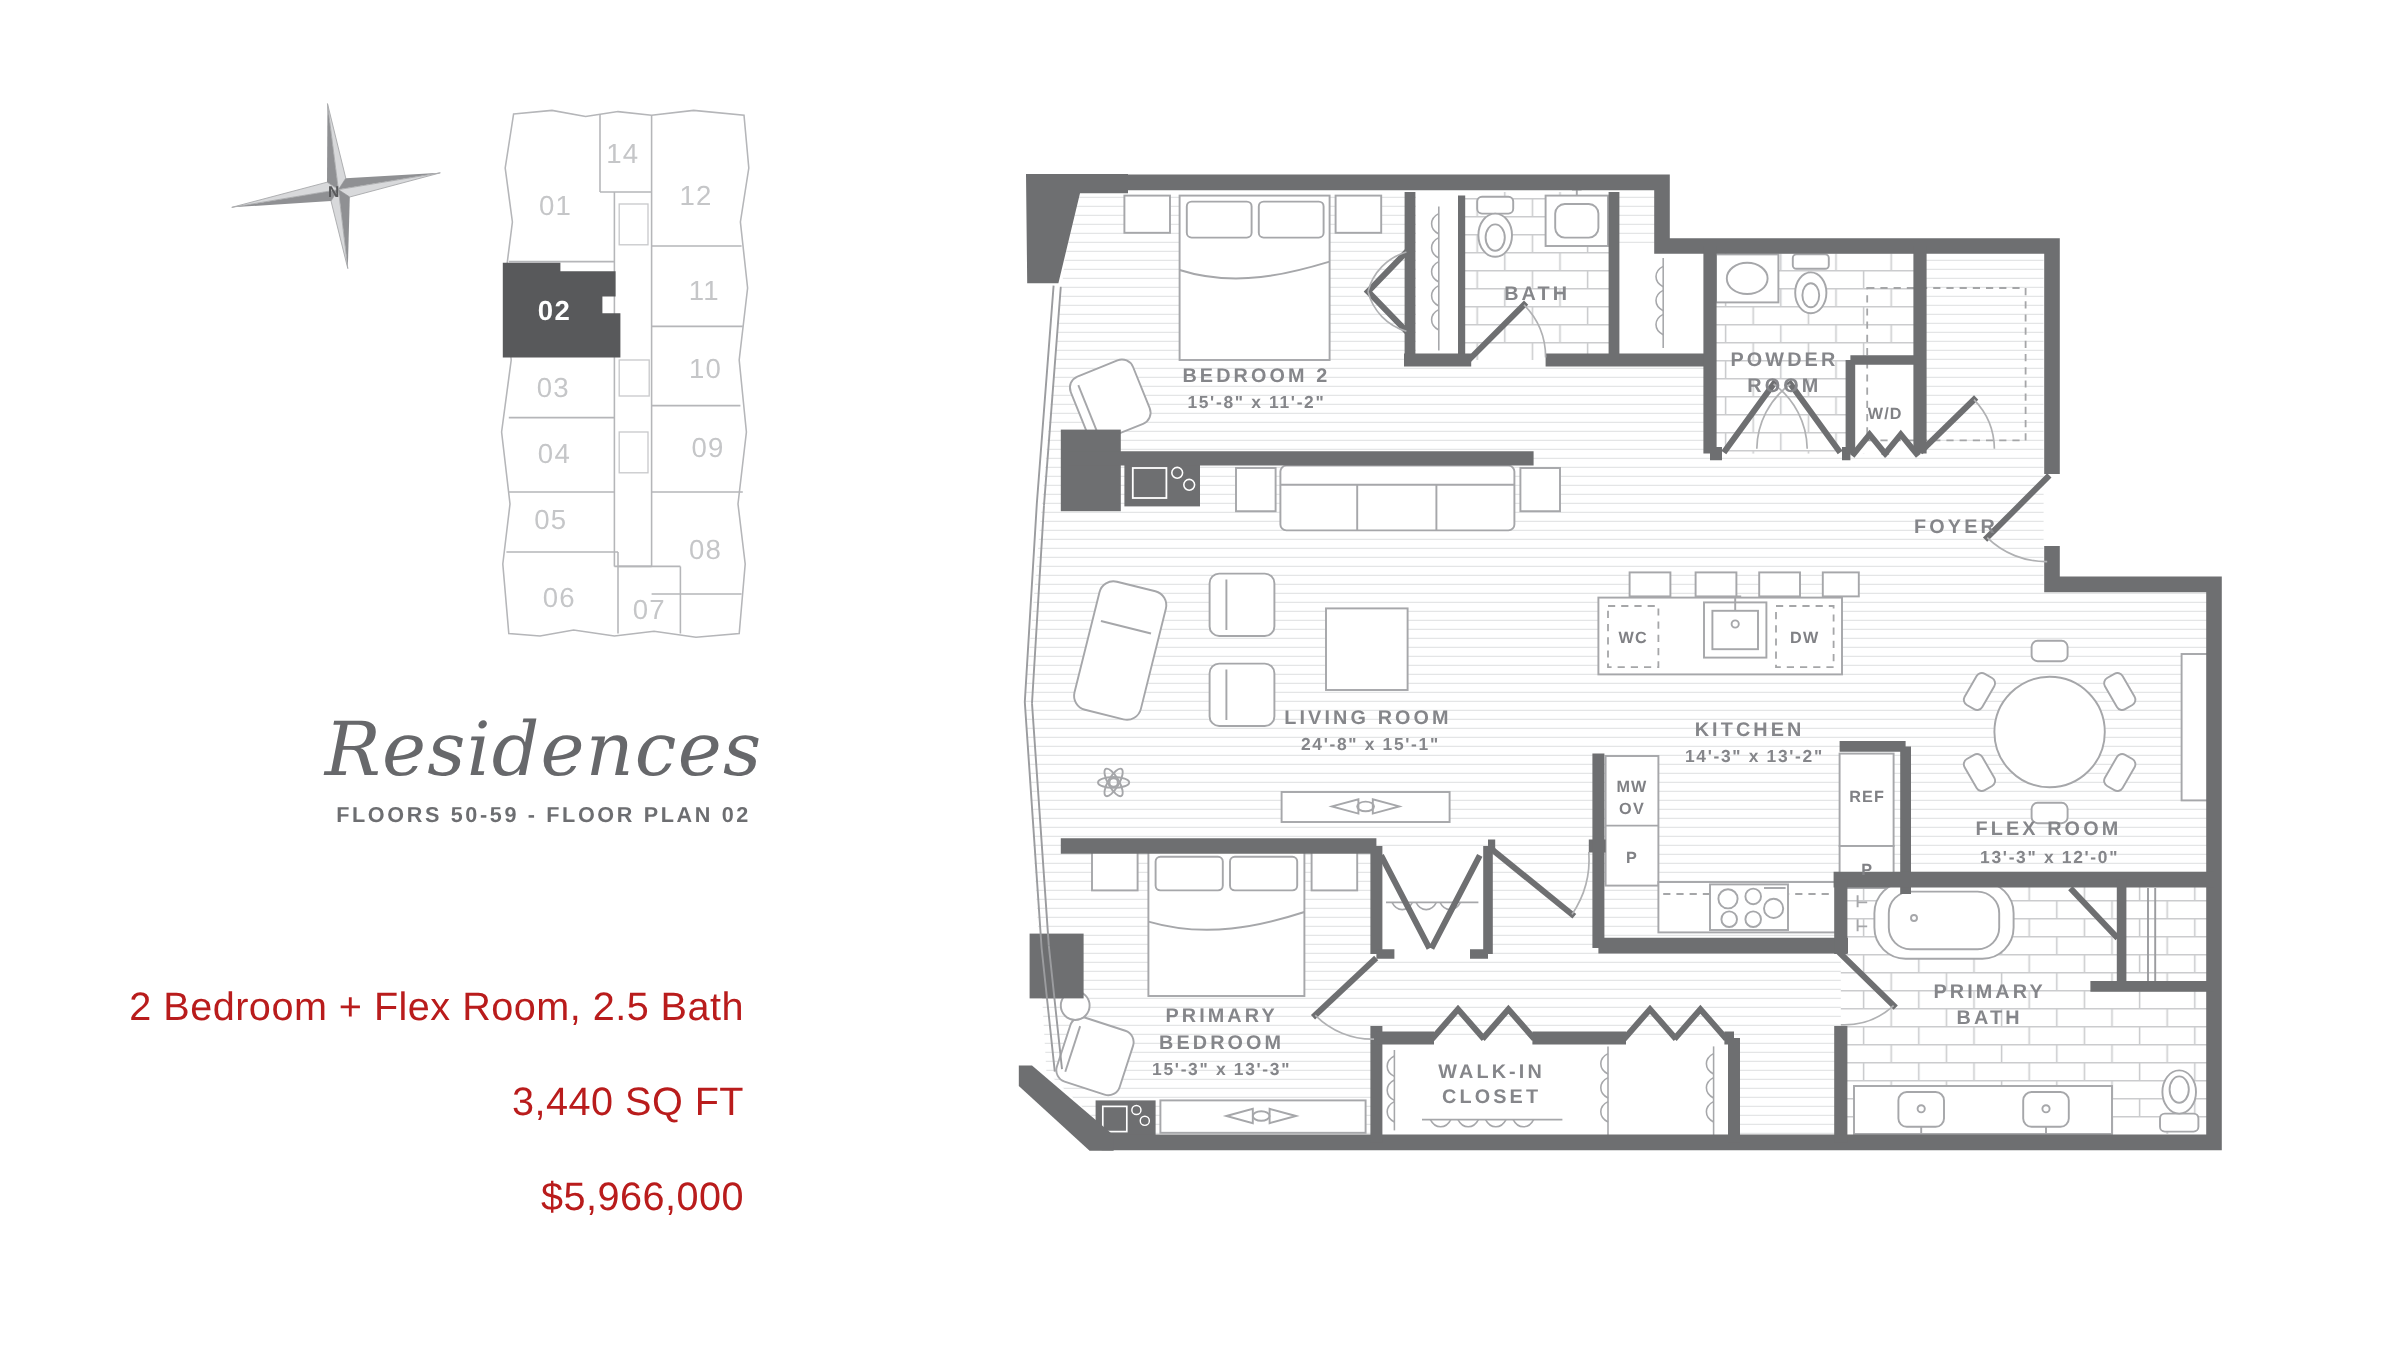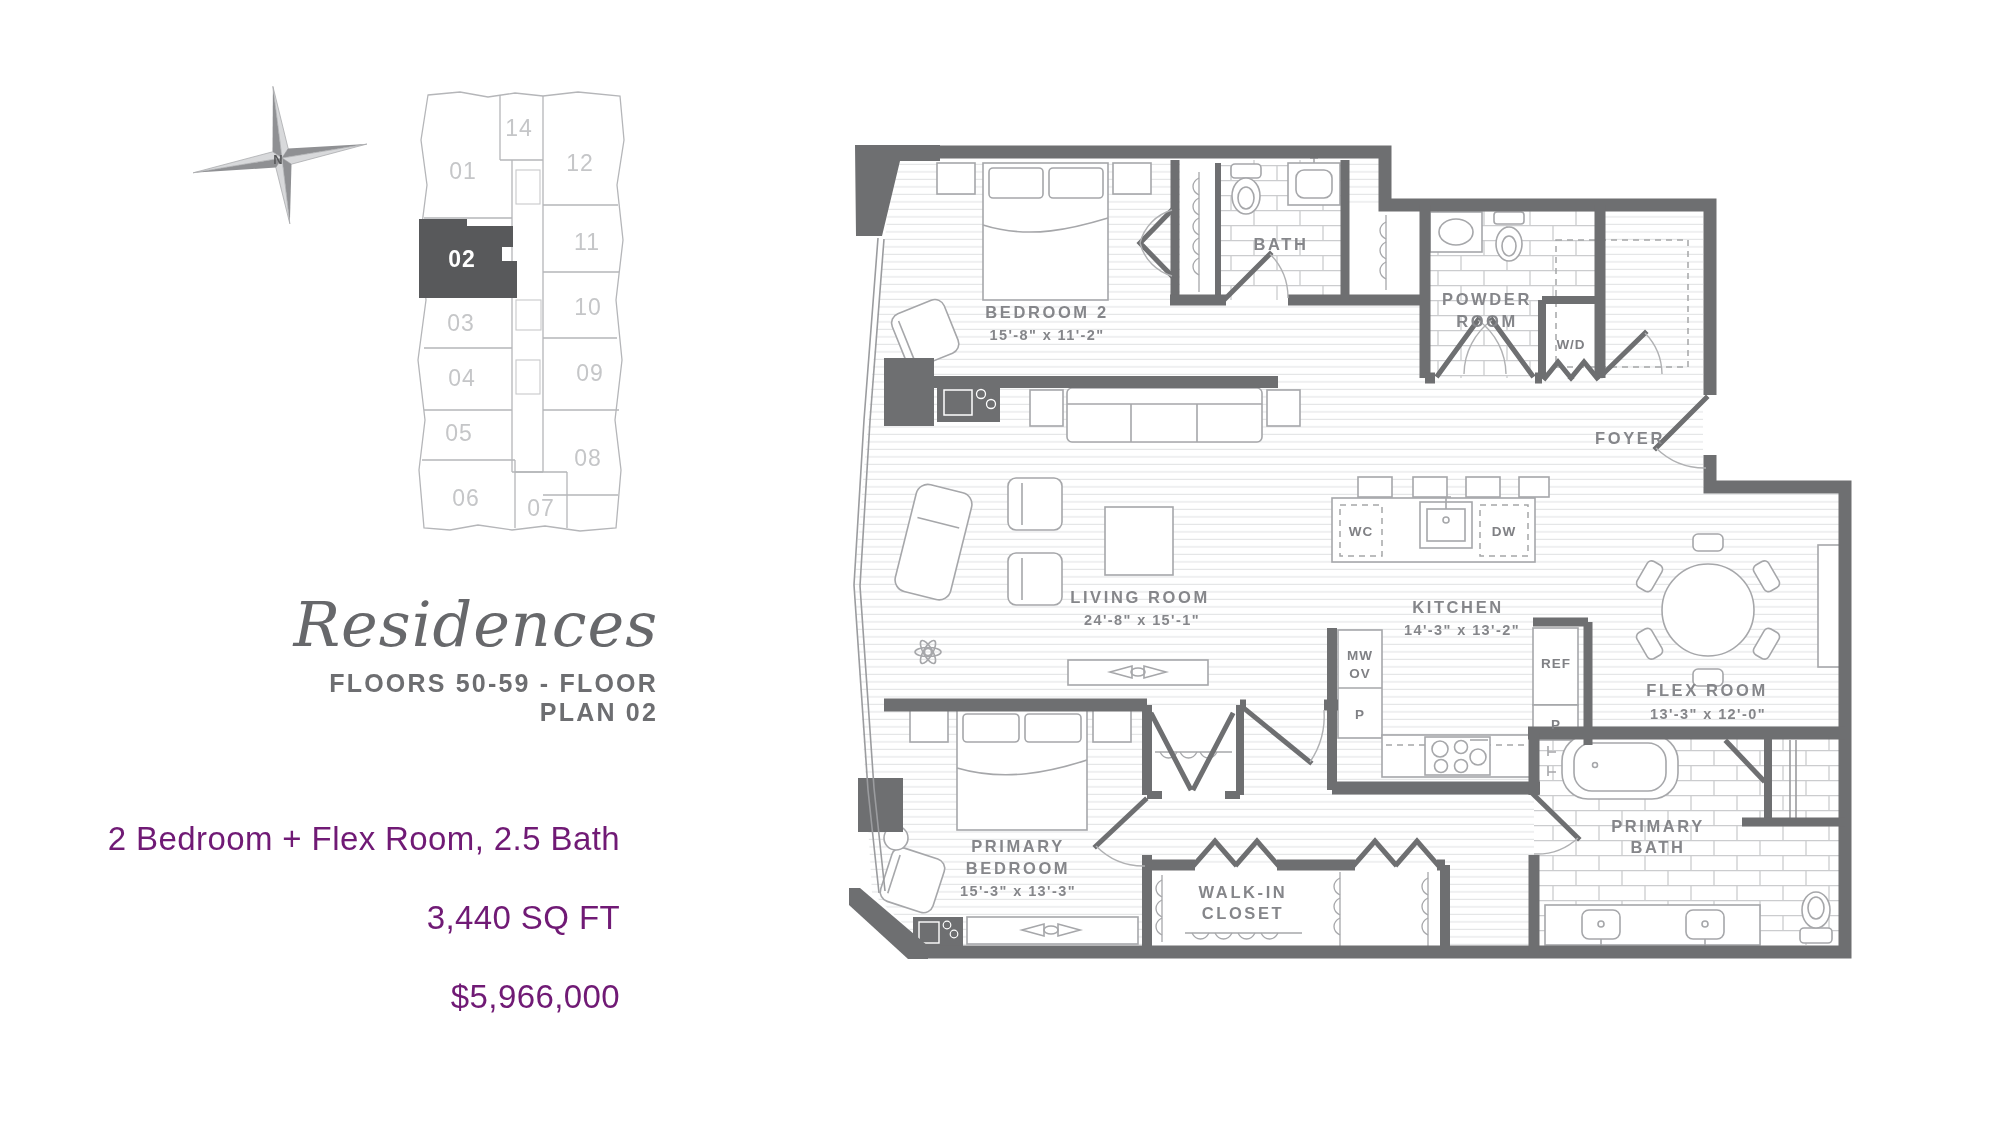--- a/index.html
+++ b/index.html
@@ -1,24 +1,24 @@
 <!DOCTYPE html>
 <html><head>
 <meta charset="utf-8">
 <style>
   html,body{margin:0;padding:0;background:#fff;}
   .page{position:relative;width:2000px;height:1125px;background:#fff;overflow:hidden;
         font-family:"Liberation Sans",sans-serif;}
   .abs{position:absolute;}
   
-  .title-block{left:248px;top:592px;width:410px;text-align:right;}
+  .title-block{left:248px;top:592px;width:410px;text-align:center;}
   .title-block h1{margin:0;font-family:"DejaVu Serif","Liberation Serif",serif;font-style:italic;
         font-weight:500;font-size:62px;color:#67686b;letter-spacing:1px;line-height:1.05;}
-  .title-block .sub{margin-top:12px;font-size:25px;font-weight:700;letter-spacing:2.2px;color:#6d6e71;}
-  .specs{left:78px;top:822px;width:542px;text-align:right;color:#701a75;}
+  .title-block .sub{margin-top:12px;font-size:18px;font-weight:700;letter-spacing:2.2px;color:#6d6e71;}
+  .specs{left:78px;top:822px;width:542px;text-align:right;color:#b91c1c;}
   .specs div{font-size:33px;font-weight:300;letter-spacing:0.4px;line-height:1;margin-bottom:46px;}
   
   svg text{font-family:"Liberation Sans",sans-serif;}
   .room{font-size:16.5px;font-weight:700;letter-spacing:2.6px;fill:#85868a;text-anchor:middle;}
   .dims{font-size:14.5px;font-weight:700;letter-spacing:1.4px;fill:#85868a;text-anchor:middle;}
   .tag{font-size:13.5px;font-weight:700;letter-spacing:1px;fill:#808185;text-anchor:middle;}
   .kpnum{font-size:23px;font-weight:400;letter-spacing:1px;fill:#c5c6c8;text-anchor:middle;}
   .kpnum-hl{font-size:23px;font-weight:700;letter-spacing:1px;fill:#ffffff;text-anchor:middle;}
   .wall{stroke:#6e6f71;fill:none;}
   .furn{stroke:#a6a7aa;stroke-width:1.6;fill:#ffffff;}

